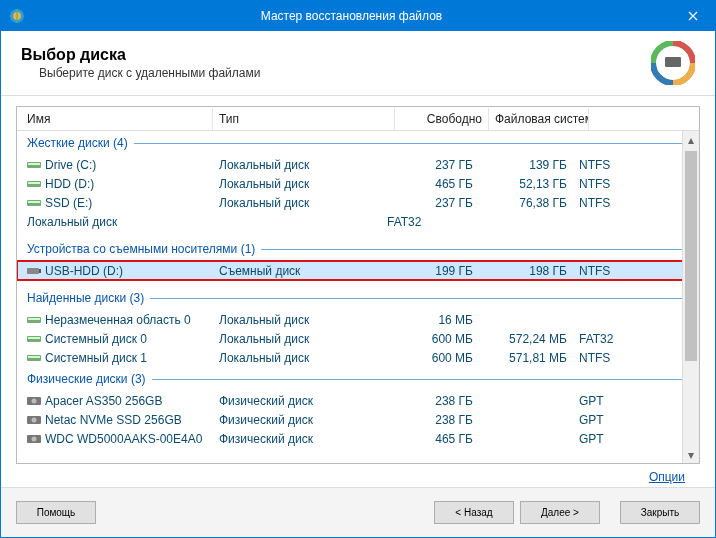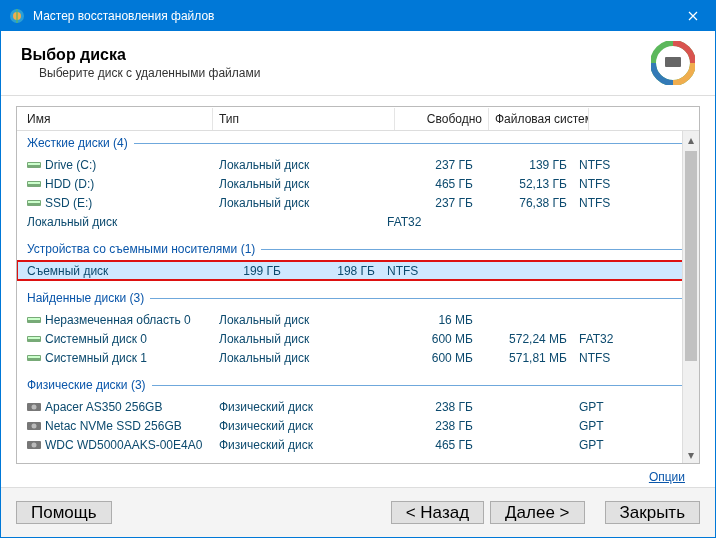--- a/index.html
+++ b/index.html
@@ -1,20 +1,20 @@
 <!DOCTYPE html>
 <html><head>
 <meta charset="utf-8">
 <style>
   * { box-sizing: border-box; font-family: "Segoe UI", Tahoma, sans-serif; font-size: 12px; }
   body { margin: 0; background: #fff; }
   .window { width: 716px; height: 538px; border: 1px solid #0078d7; position: relative; background: #fff; }
   .titlebar { height: 30px; background: #0078d7; color: #fff; display: flex; align-items: center; padding: 0 0 0 8px; }
   .titlebar .app-icon { width: 16px; height: 16px; margin-right: 8px; display: inline-block; }
-  .titlebar .title { flex: 1; }
+  .titlebar .title { flex: 1; text-align: center; }
   .titlebar .close { width: 45px; height: 30px; display: flex; align-items: center; justify-content: center; cursor: pointer; }
   .header { padding: 10px 20px 10px 20px; display: flex; justify-content: space-between; align-items: center; border-bottom: 1px solid #ddd; }
   .header .titles .h1 { font-weight: bold; font-size: 16px; }
   .header .titles .h2 { margin-left: 18px; color: #333; margin-top: 2px; text-align: right; }
   .header .logo { width: 44px; height: 44px; }
   .content { padding: 10px 15px 0 15px; }
   .panel { border: 1px solid #bbb; height: 358px; position: relative; }
   .list-head, .row, .group-row { display: flex; align-items: center; padding: 0 4px; height: 19px; }
   .list-head { height: 24px; border-bottom: 1px solid #ddd; }
   .list-head .col { padding: 4px 6px; color: #222; border-right: 1px solid #e5e5e5; white-space: nowrap; overflow: hidden; }
@@ -32,21 +32,21 @@
   .row.highlight { outline: 2px solid #d11; outline-offset: -1px; }
   .drive-icon { width: 14px; height: 10px; display: inline-block; margin-right: 4px; vertical-align: -1px; }
   .indent { padding-left: 8px; }
   .scrollbar { position: absolute; right: 0; top: 24px; bottom: 0; width: 17px; background: #f0f0f0; border-left: 1px solid #ddd; }
   .scrollbar .arrow { height: 17px; display: flex; align-items: center; justify-content: center; color: #666; cursor: pointer; }
   .scrollbar .thumb { background: #c1c1c1; position: absolute; left: 2px; right: 2px; top: 20px; height: 210px; }
   .options { text-align: right; padding: 6px 15px 0 0; }
   .options a { color: #0a56aa; text-decoration: underline; cursor: pointer; }
   .footer { position: absolute; bottom: 0; left: 0; right: 0; height: 50px; border-top: 1px solid #ddd; display: flex; align-items: center; padding: 0 15px; background: #f4f4f4; }
   .footer .spacer { flex: 1; }
-  button.win { height: 23px; min-width: 80px; padding: 0 14px; background: #e1e1e1; border: 1px solid #adadad; cursor: pointer; font-size: 17px; }
+  button.win { height: 23px; min-width: 80px; padding: 0 14px; background: #e1e1e1; border: 1px solid #adadad; cursor: pointer; font-size: 10px; }
   button.win:disabled { color: #000000; cursor: default; }
   button.win + button.win { margin-left: 6px; }
   .truncate { white-space: nowrap; overflow: hidden; text-overflow: clip; }
 </style>
 </head>
 <body>
 
 <div class="window">
 
   <div class="titlebar">
@@ -128,20 +128,24 @@
             <div class="col col-type">Локальный диск</div>
             <div class="col col-size"></div>
             <div class="col col-free"></div>
             <div class="col col-fs">FAT32</div>
           </div>
           <div class="group-row" style="margin-top: 6px;">
             <span>Устройства со съемными носителями (1)</span>
             <div class="line"></div>
           </div>
           <div class="row selected highlight">
+            <div class="col col-name indent truncate"><span><svg class="drive-icon" viewBox="0 0 14 10">
+                  <rect x="0" y="2" width="12" height="6" rx="1" fill="#888"></rect>
+                  <rect x="12" y="3" width="2" height="4" fill="#555"></rect>
+                </svg></span><span>USB-HDD (D:)</span></div>
             <div class="col col-type">Съемный диск</div>
             <div class="col col-size">199 ГБ</div>
             <div class="col col-free">198 ГБ</div>
             <div class="col col-fs">NTFS</div>
           </div>
           <div class="group-row" style="margin-top: 6px;">
             <span>Найденные диски (3)</span>
             <div class="line"></div>
           </div>
           <div class="row">
@@ -167,21 +171,21 @@
           <div class="row">
             <div class="col col-name indent truncate"><span><svg class="drive-icon" viewBox="0 0 14 10">
                   <rect x="0" y="2" width="14" height="6" rx="1" fill="#7a7"></rect>
                   <rect x="1" y="3" width="12" height="2" fill="#cfc"></rect>
                 </svg></span><span>Системный диск 1</span></div>
             <div class="col col-type">Локальный диск</div>
             <div class="col col-size">600 МБ</div>
             <div class="col col-free">571,81 МБ</div>
             <div class="col col-fs">NTFS</div>
           </div>
-          <div class="group-row" style="margin-top: 6px;">
+          <div class="group-row" style="">
             <span>Физические диски (3)</span>
             <div class="line"></div>
           </div>
           <div class="row">
             <div class="col col-name indent truncate"><span><svg class="drive-icon" viewBox="0 0 14 10">
                   <rect x="0" y="1" width="14" height="8" rx="1" fill="#777"></rect>
                   <circle cx="7" cy="5" r="2.5" fill="#bbb"></circle>
                 </svg></span><span>Apacer AS350 256GB</span></div>
             <div class="col col-type">Физический диск</div>
             <div class="col col-size">238 ГБ</div>

